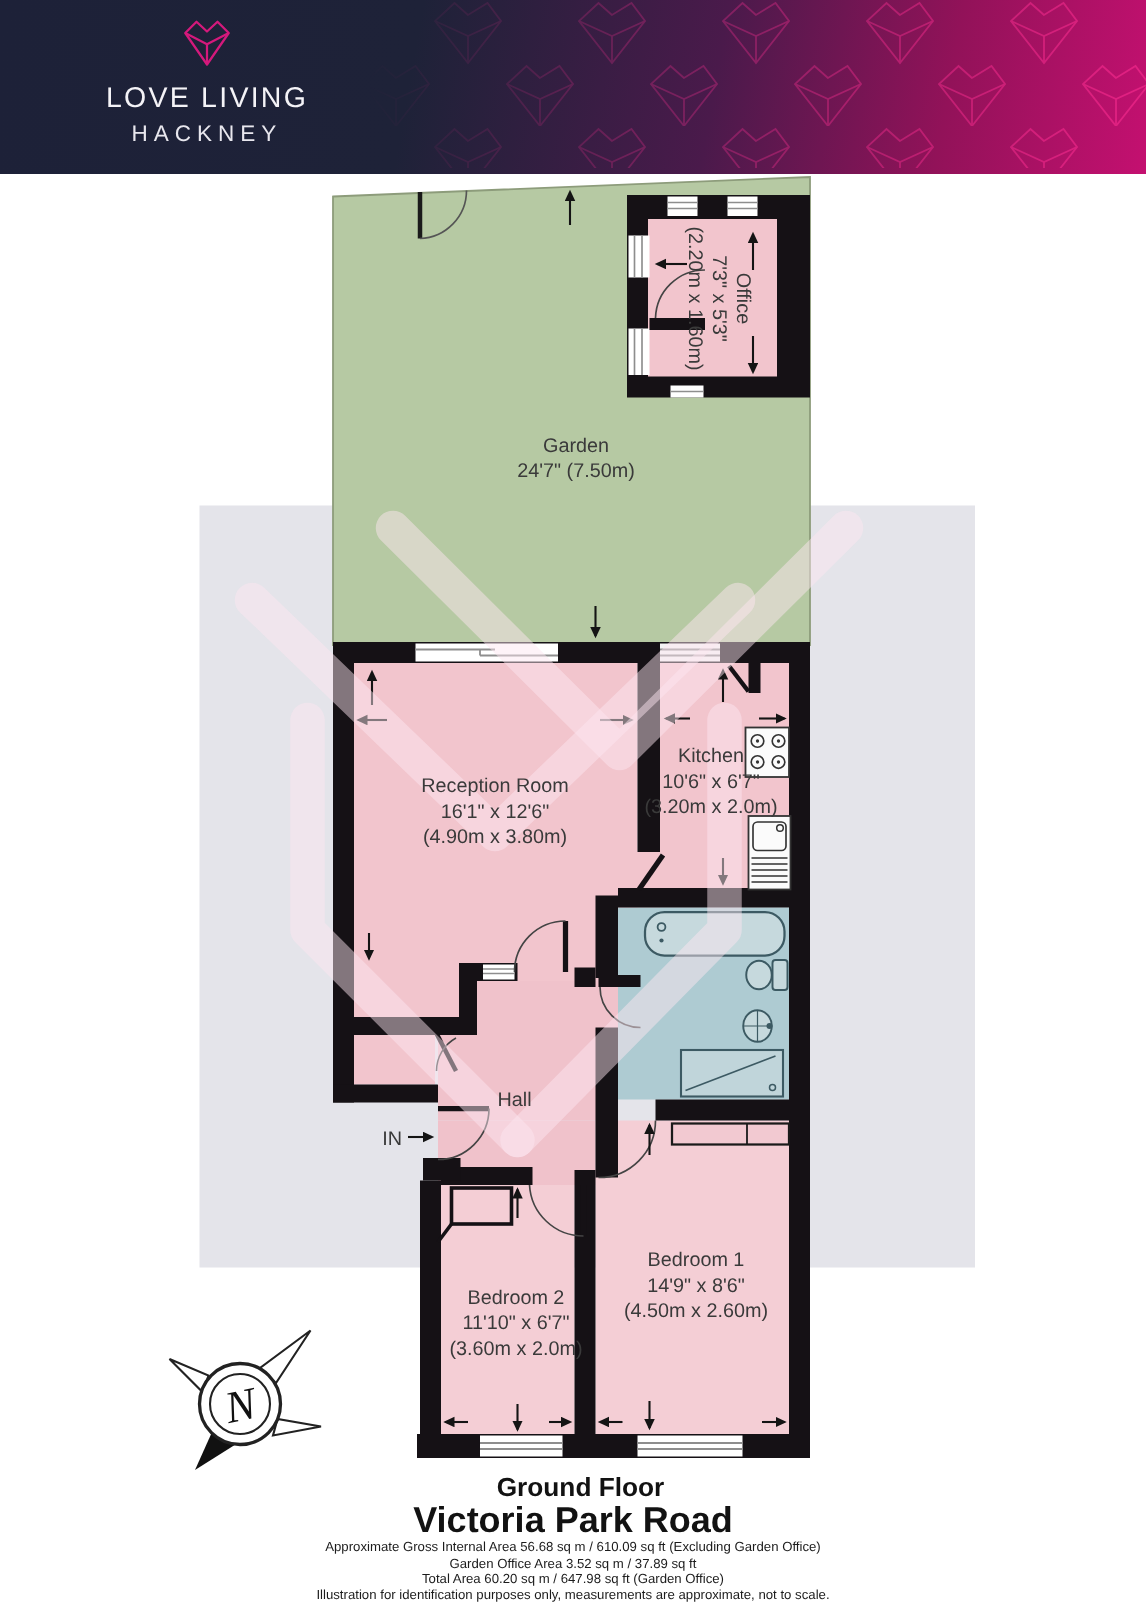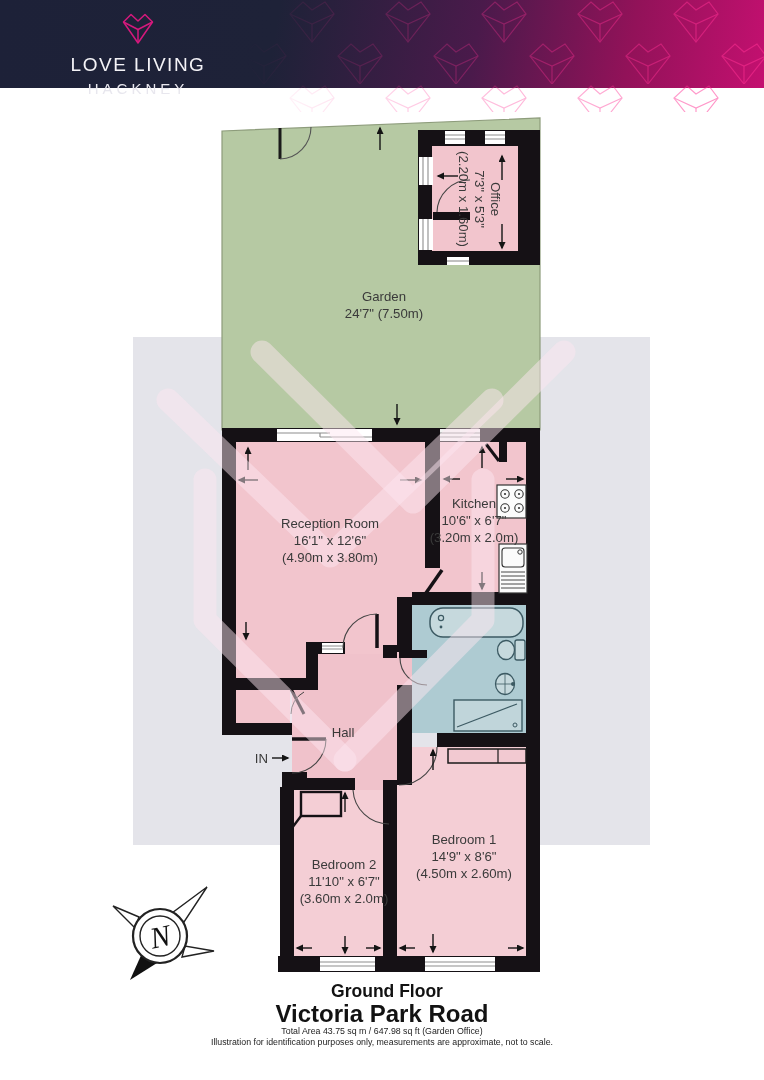--- a/index.html
+++ b/index.html
@@ -1,19 +1,19 @@
 <!DOCTYPE html>
 <html><head>
 <meta charset="utf-8">
 <style>
   html,body{margin:0;padding:0;background:#fff;}
   #page{position:relative;width:764px;height:1080px;background:#fff;overflow:hidden;
         font-family:"Liberation Sans","DejaVu Sans",sans-serif;}
   
-  .header{position:absolute;left:0;top:0;width:764px;height:88px;
+  .header{position:absolute;left:0;top:0;width:764px;height:116px;
           background:linear-gradient(100deg,#1d2138 0%,#1e2238 36%,#4a1a4b 62%,#921259 82%,#c41070 100%);}
   .hdr-pattern{position:absolute;left:0;top:0;}
   .logo{position:absolute;left:68px;top:12px;width:140px;text-align:center;color:#f4f3f7;}
   .logo .brand{font-size:19px;letter-spacing:1.5px;margin-top:4px;font-weight:400;}
   .logo .sub{font-size:15px;letter-spacing:4px;margin-top:4px;color:#e8e7ee;}
   
   #plan{position:absolute;left:0;top:0;}
   
   .footer{position:absolute;left:0;top:981px;width:764px;text-align:center;color:#121212;}
   .footer .floor{font-size:17.5px;font-weight:bold;line-height:20px;padding-left:10px;}
@@ -324,17 +324,19 @@
       <polygon points="130,980 143,951 157,963" fill="#111"></polygon>
       <circle cx="160" cy="936" r="27" fill="#fff" stroke="#222" stroke-width="2.2"></circle>
       <circle cx="160" cy="936" r="20" fill="#fff" stroke="#222" stroke-width="1.4"></circle>
       <text x="160" y="947" font-size="30" font-style="italic" font-family="Liberation Serif, DejaVu Serif, serif" fill="#111" text-anchor="middle" transform="rotate(-12 160 936)">N</text>
     </g>
   </svg>
 
   <div class="footer">
     <div class="floor">Ground Floor</div>
     <div class="addr">Victoria Park Road</div>
-    <div class="small">Total Area 43.75 sq m / 647.98 sq ft (Garden Office)</div>
+    <div class="small">Approximate Gross Internal Area 56.68 sq m / 610.09 sq ft (Excluding Garden Office)</div>
+    <div class="small">Garden Office Area 3.52 sq m / 37.89 sq ft</div>
+    <div class="small">Total Area 60.20 sq m / 647.98 sq ft (Garden Office)</div>
     <div class="small">Illustration for identification purposes only, measurements are approximate, not to scale.</div>
   </div>
 
 </div>
 
 </body></html>

